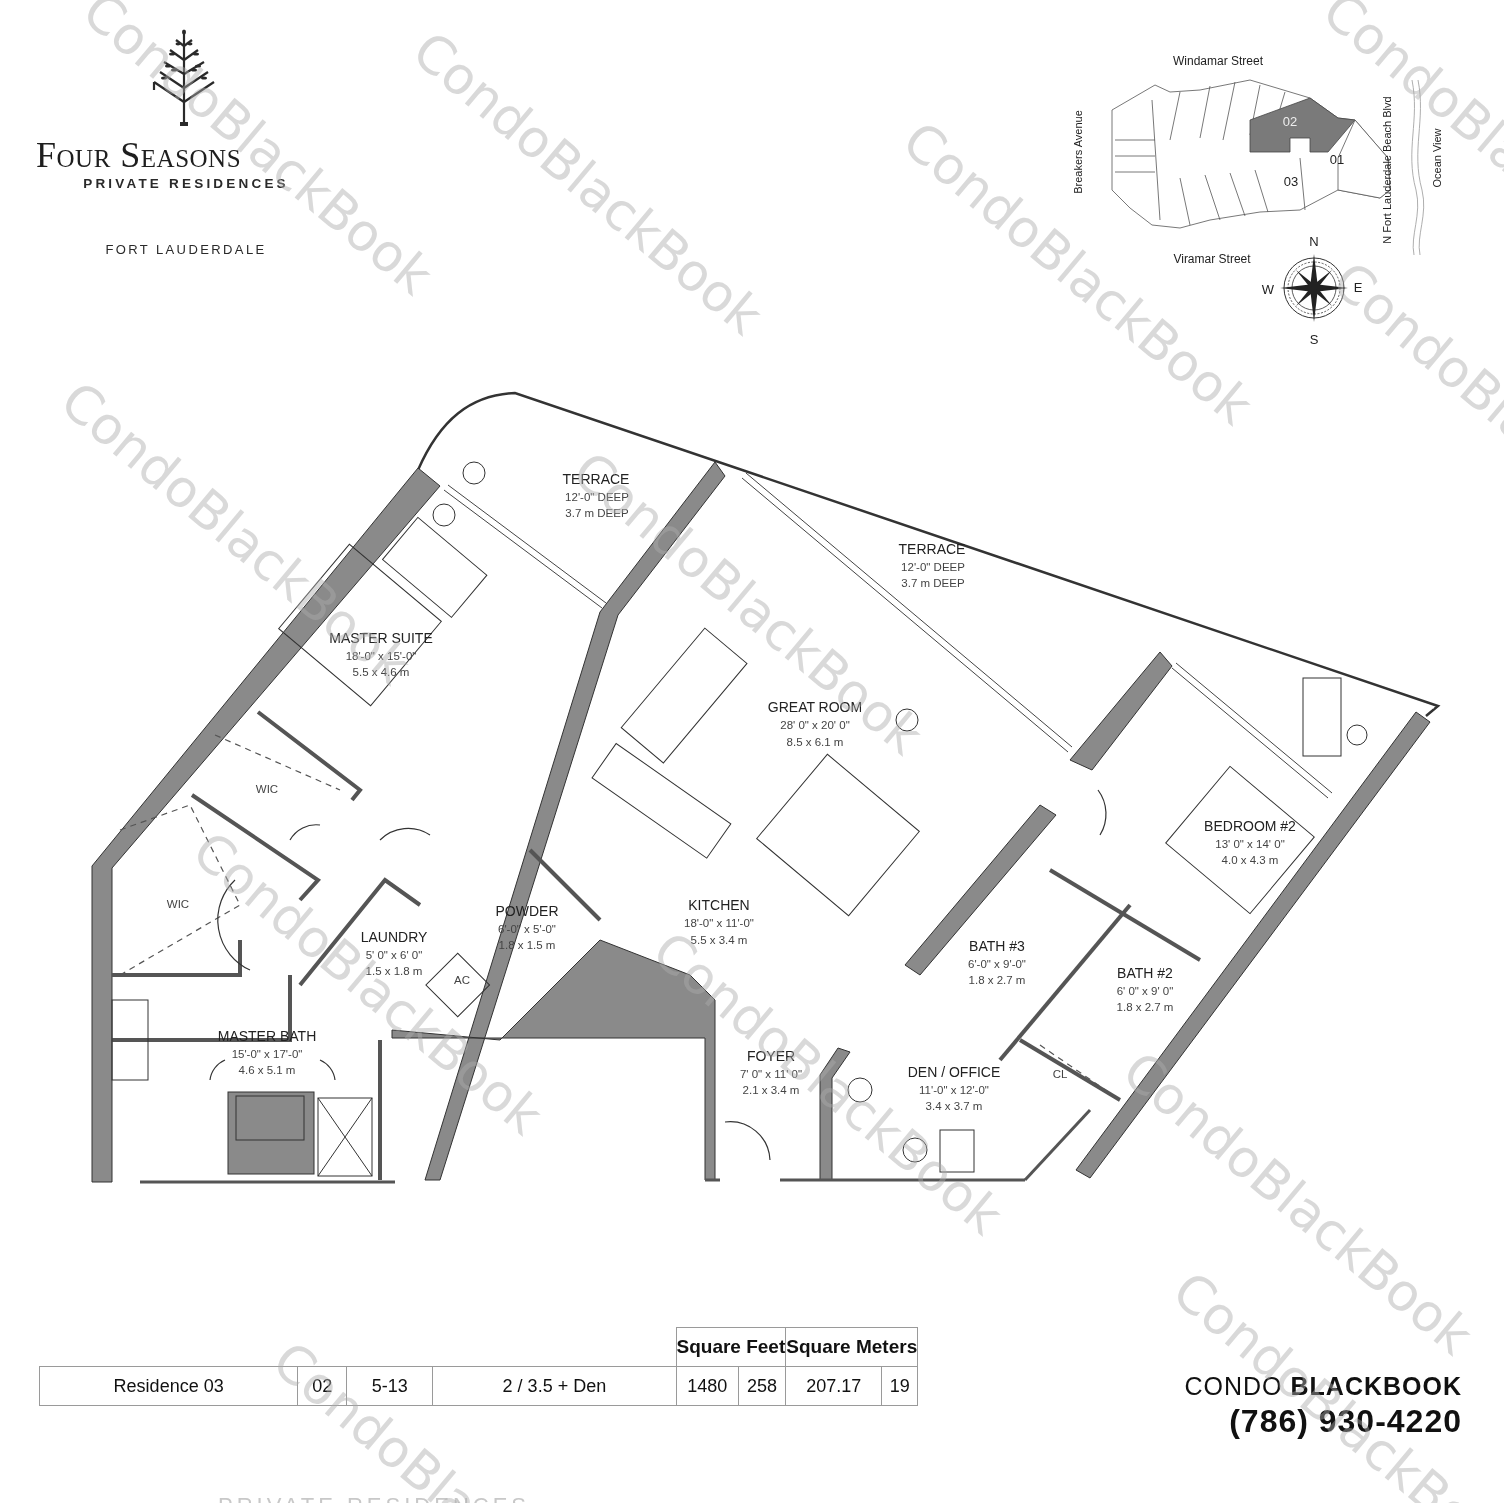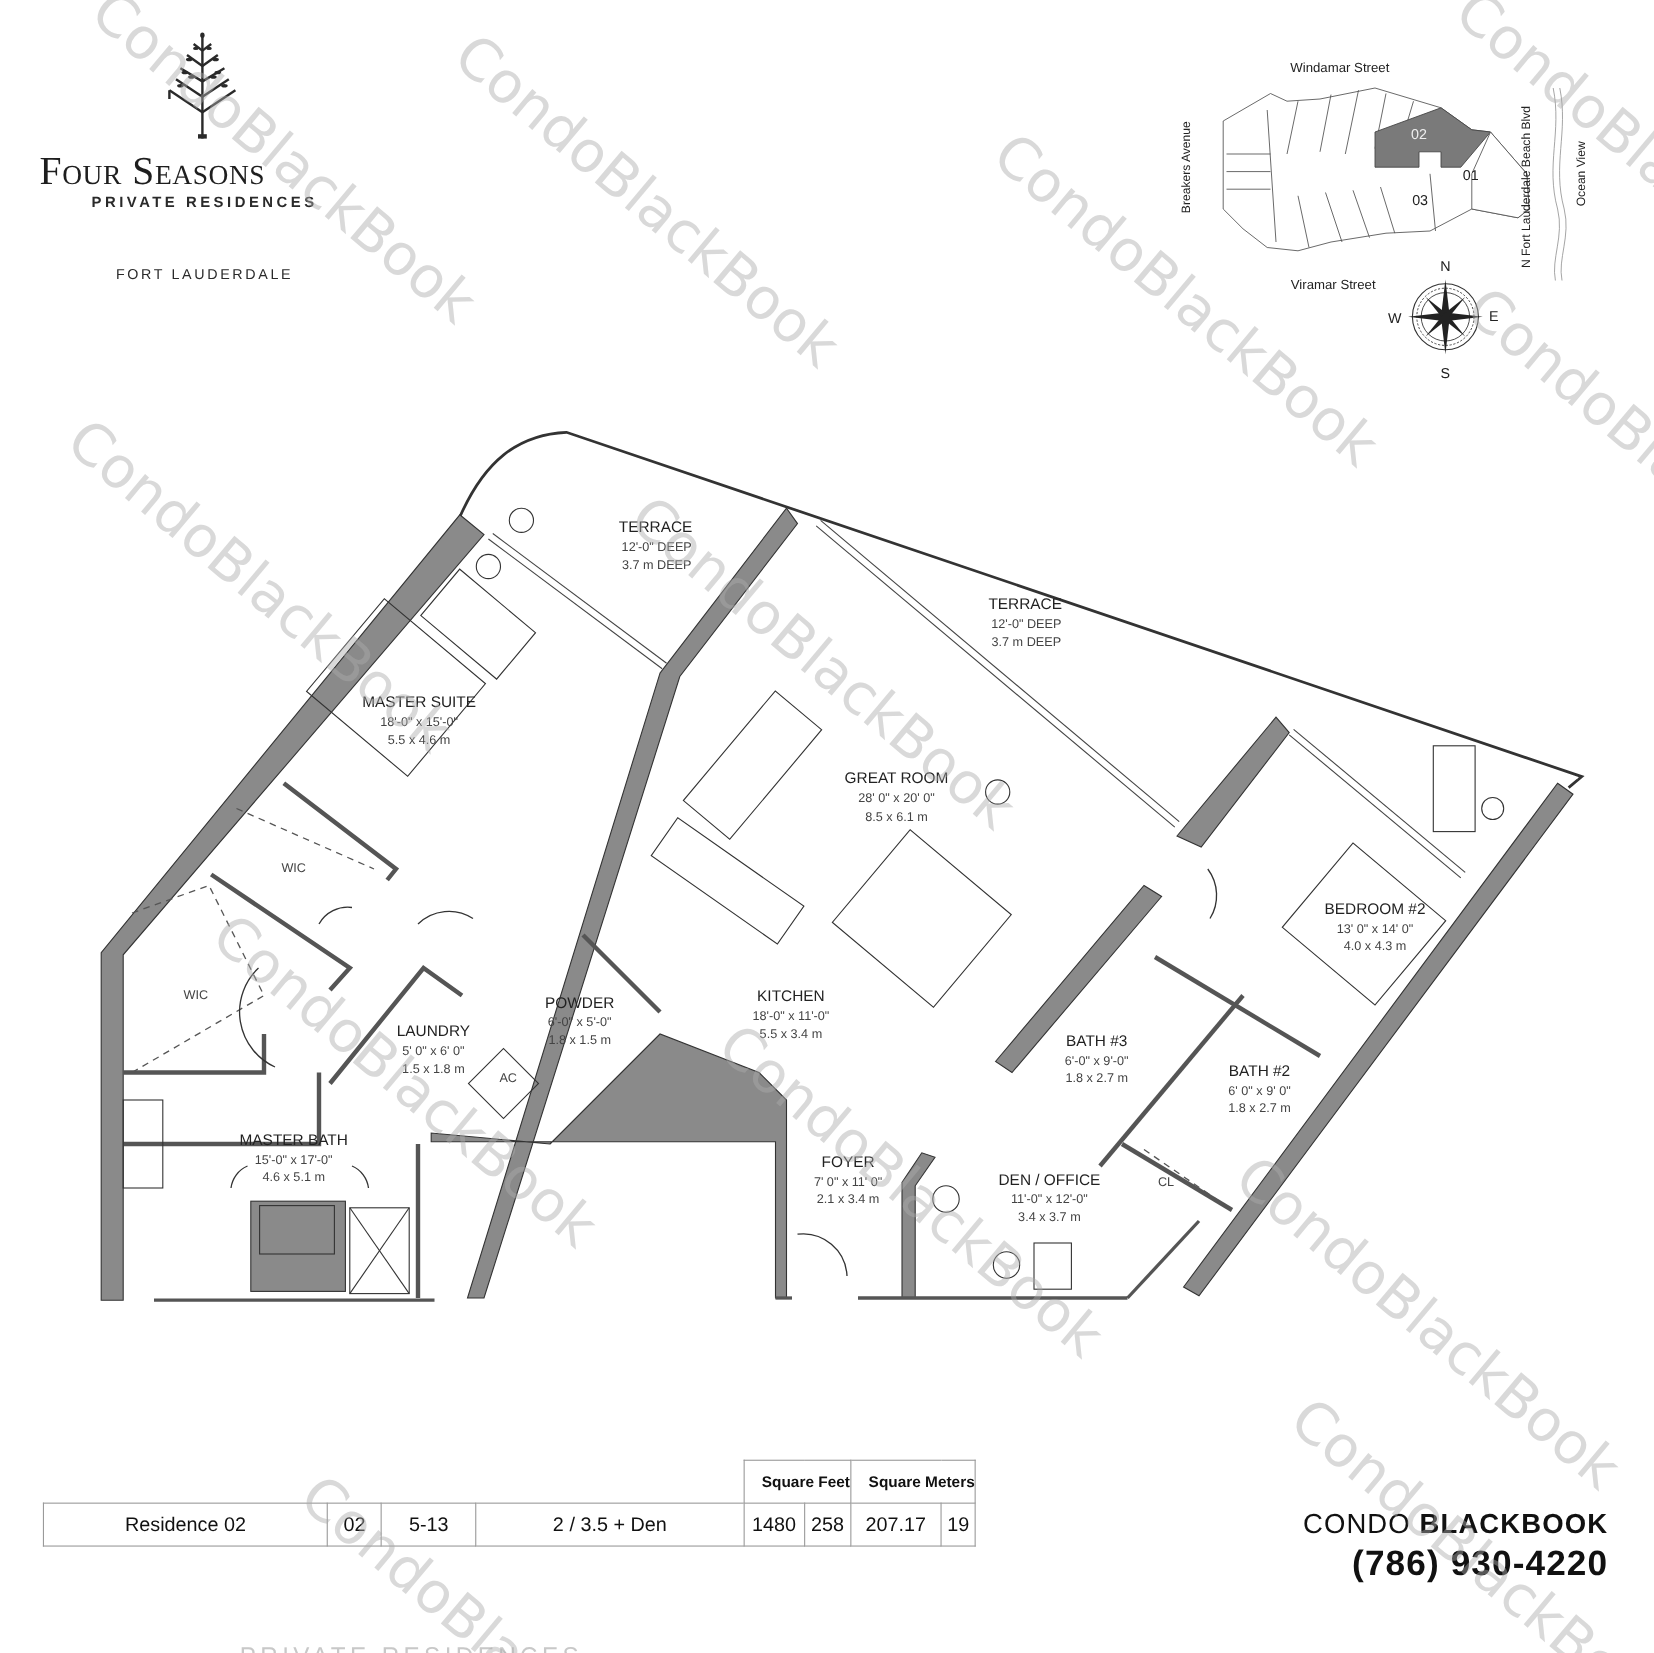--- a/index.html
+++ b/index.html
@@ -8,21 +8,21 @@
   .logo-title { position: absolute; left: 36px; top: 134px; width: 300px; font-family: "Liberation Serif", "DejaVu Serif", serif; font-size: 36px; letter-spacing: 0.5px; color: #1e1e1e; text-align: left; font-variant: small-caps; }
   .logo-sub { position: absolute; left: 36px; width: 300px; text-align: center; color: #2a2a2a; }
   .logo-sub.s1 { top: 176px; font-size: 13.5px; font-weight: bold; letter-spacing: 3.2px; }
   .logo-sub.s2 { top: 202px; font-size: 13px; letter-spacing: 2.4px; margin-top: 40px; }
   svg text { font-family: "Liberation Sans", "DejaVu Sans", sans-serif; }
   .room-name { font-size: 14px; fill: #222; }
   .room-dim { font-size: 11.5px; fill: #444; }
   .wm { position: absolute; font-family: "DejaVu Sans", sans-serif; font-size: 52px; color: rgba(170,170,170,0.45); transform-origin: 0 0; transform: rotate(40deg); white-space: nowrap; pointer-events: none; z-index: 5; }
   table.spec { position: absolute; left: 39px; top: 1327px; border-collapse: collapse; font-size: 18px; color: #111; }
   table.spec td, table.spec th { border: 1.5px solid #9a9a9a; text-align: center; height: 38px; padding: 0; }
-  table.spec th { font-weight: bold; font-size: 14px; padding-left: 16px; }
+  table.spec th { font-weight: bold; font-size: 19px; }
   table.spec td.blank { border: none; }
   .brand { position: absolute; left: 1140px; top: 1372px; width: 322px; text-align: right; }
   .brand .b1 { font-size: 25px; letter-spacing: 1px; color: #111; }
   .brand .b1 b { font-weight: 900; }
   .brand .b2 { font-size: 32px; font-weight: bold; color: #111; margin-top: 2px; letter-spacing: 1px; }
   .footer-ghost { position: absolute; left: 218px; top: 1493px; font-size: 22px; letter-spacing: 4px; color: #c8c8c8; }
 </style>
 </head>
 <body>
 
@@ -256,21 +256,21 @@
 </svg>
 
 <table class="spec">
   <tbody>
       <tr>
     <td class="blank" colspan="4" style="width:636px"></td>
     <th colspan="2" style="font-weight:bold">Square Feet</th>
     <th colspan="2">Square Meters</th>
   </tr>
   <tr>
-    <td>Residence 02</td>
+    <td>Residence 03</td>
     <td>02</td>
     <td>5-13</td>
     <td>2 / 3.5 + Den</td>
     <td>1480</td>
     <td>258</td>
     <td>207.17</td>
     <td>19</td>
   </tr>
 </tbody>
   </table>

